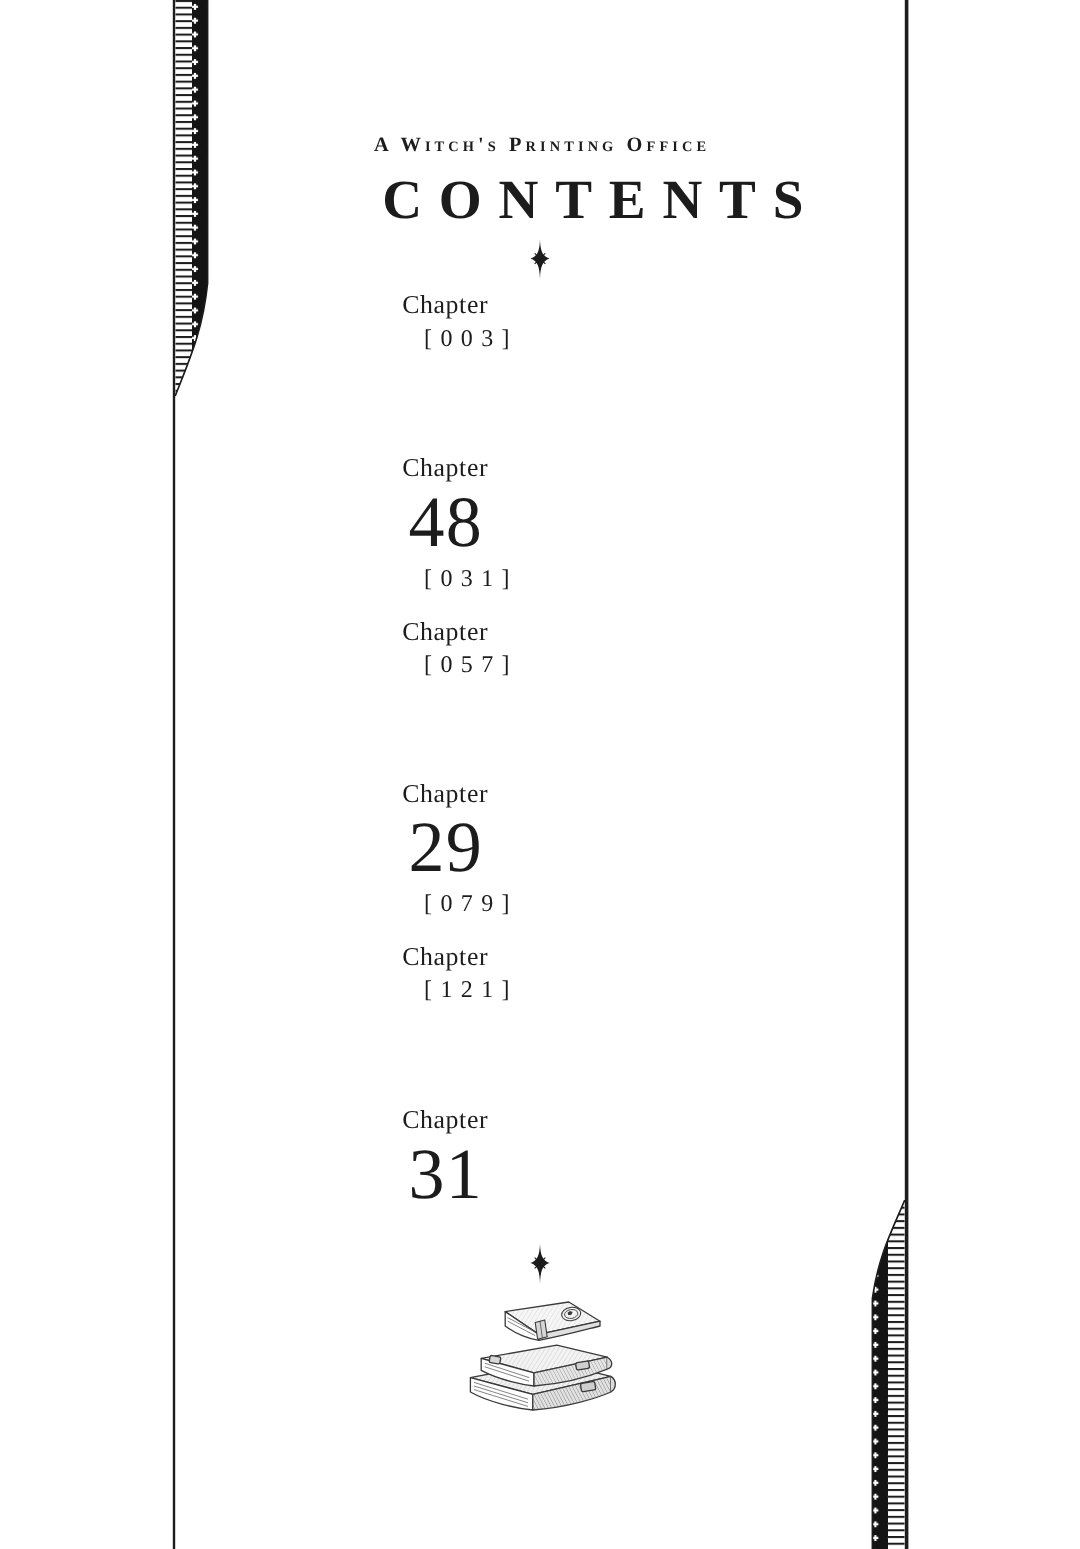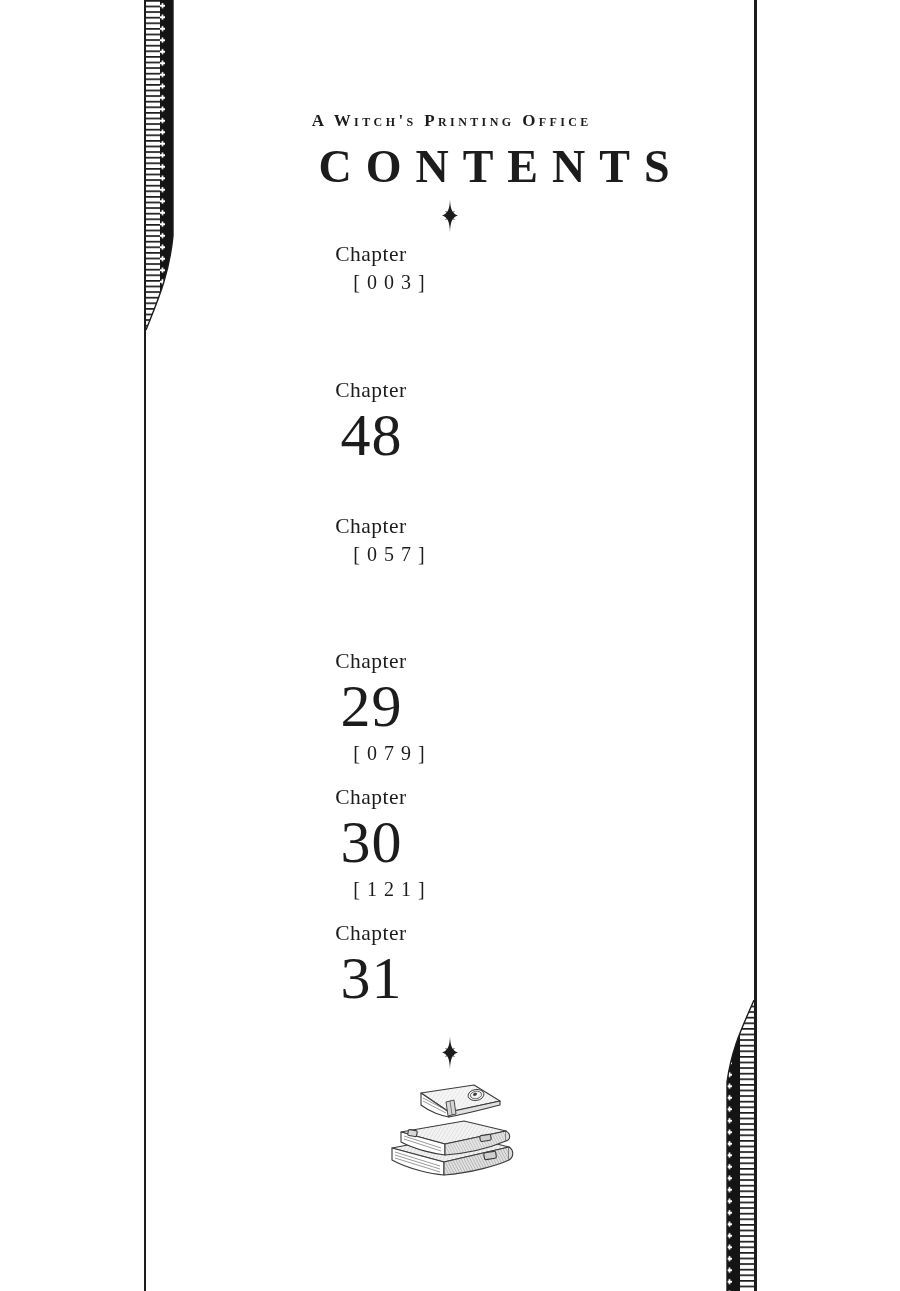--- a/index.html
+++ b/index.html
@@ -112,36 +112,36 @@
   <div class="chapters">
 
     <div class="chapter">
       <div class="chapter-label">Chapter</div>
       <div class="chapter-page">[003]</div>
     </div>
 
     <div class="chapter">
       <div class="chapter-label">Chapter</div>
       <div class="chapter-number">48</div>
+      <div class="chapter-page">[031]</div>
     </div>
 
     <div class="chapter">
       <div class="chapter-label">Chapter</div>
       <div class="chapter-page">[057]</div>
     </div>
 
     <div class="chapter">
       <div class="chapter-label">Chapter</div>
       <div class="chapter-number">29</div>
       <div class="chapter-page">[079]</div>
     </div>
 
     <div class="chapter">
       <div class="chapter-label">Chapter</div>
-      <div class="chapter-number">30</div>
       <div class="chapter-page">[121]</div>
     </div>
 
     <div class="chapter">
       <div class="chapter-label">Chapter</div>
       <div class="chapter-number">31</div>
     </div>
 
   </div>
 

